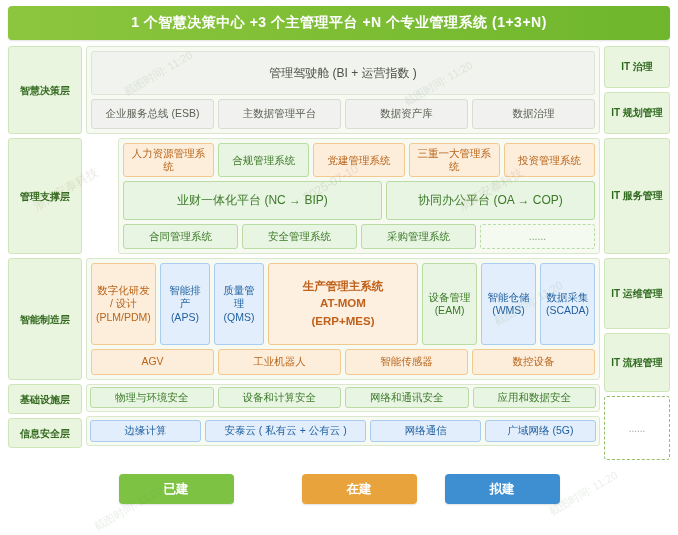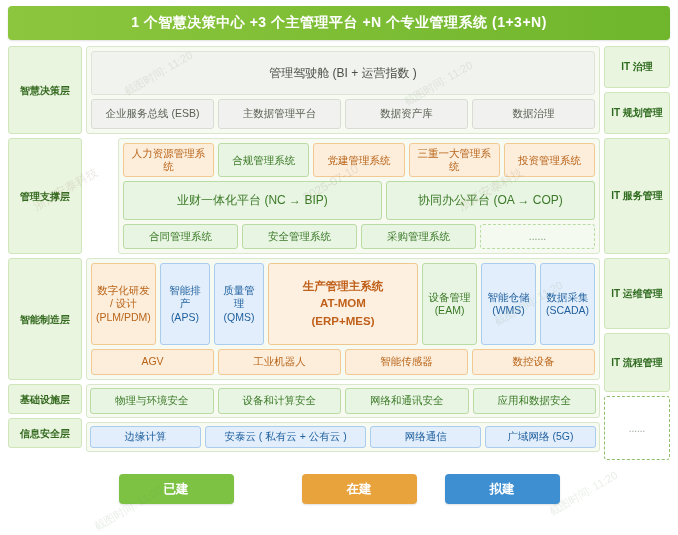--- a/index.html
+++ b/index.html
@@ -218,21 +218,21 @@
           </div>
         </div>
         <div class="row" style="height:26px;flex:none;">
           <div class="cell building">AGV</div>
           <div class="cell building">工业机器人</div>
           <div class="cell building">智能传感器</div>
           <div class="cell building">数控设备</div>
         </div>
       </div>
 
-      <div class="sec" style="height:34px;padding:3px;">
+      <div class="sec" style="height:28px;padding:3px;justify-content:flex-end;">
         <div class="row" style="flex:1;">
           <div class="cell built">物理与环境安全</div>
           <div class="cell built">设备和计算安全</div>
           <div class="cell built">网络和通讯安全</div>
           <div class="cell built">应用和数据安全</div>
         </div>
       </div>
 
       <div class="sec" style="height:30px;padding:3px;">
         <div class="row" style="flex:1;">

